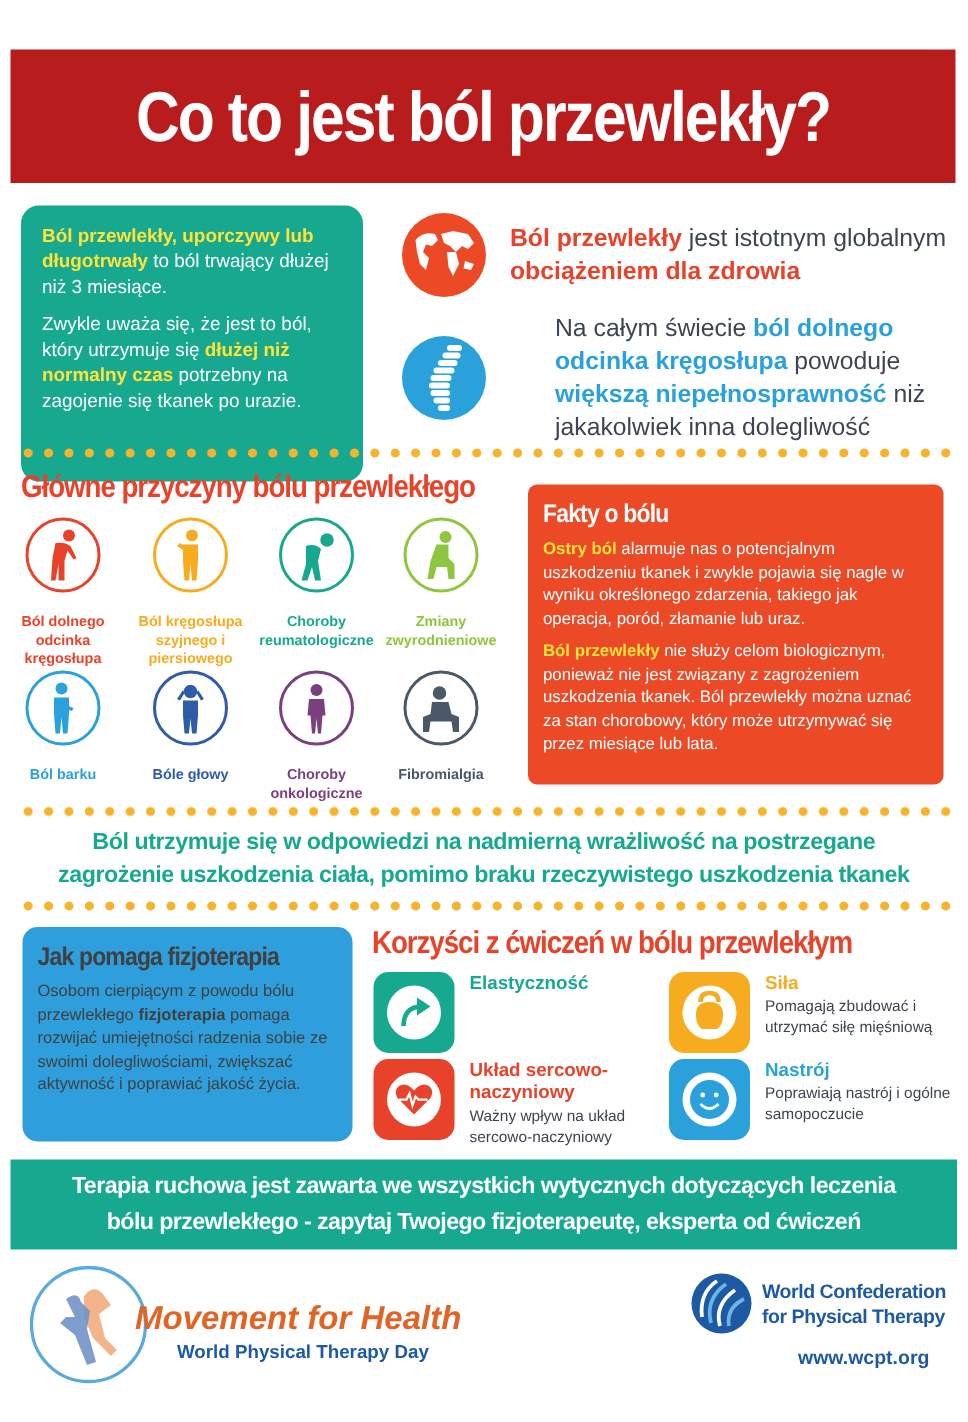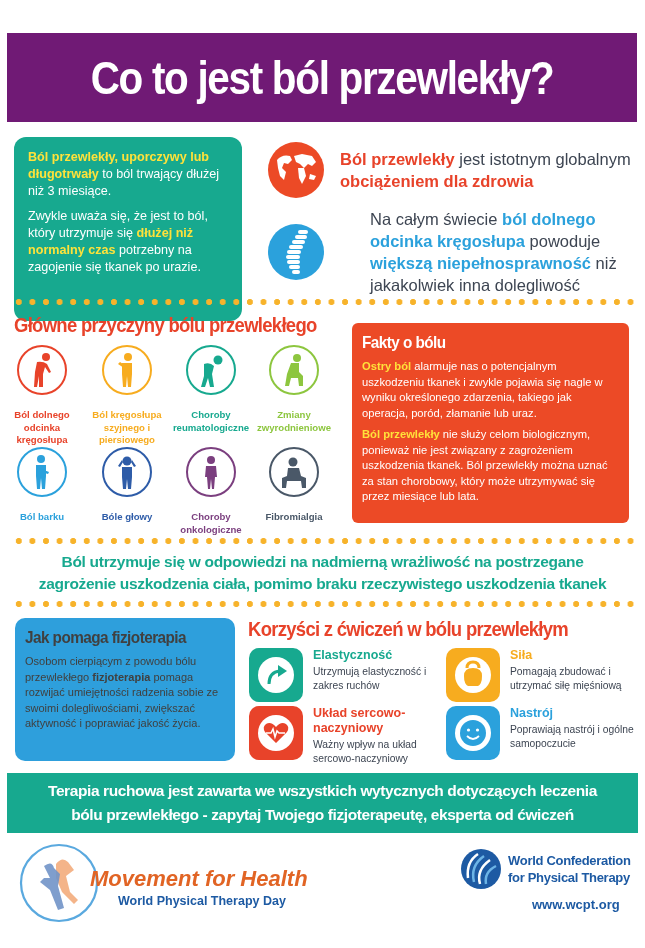--- a/index.html
+++ b/index.html
@@ -2,21 +2,21 @@
 <html><head>
 <meta charset="utf-8">
 <style>
   * { box-sizing: border-box; margin: 0; padding: 0; }
   html, body { width: 645px; height: 948px; background: #ffffff; overflow: hidden; }
   body { font-family: "Liberation Sans", "DejaVu Sans", sans-serif; position: relative; color: #3d4552; }
 
   .abs { position: absolute; }
 
   
-  .title-bar { left: 7px; top: 33px; width: 630px; height: 89px; background: #701a75; display: flex; align-items: center; justify-content: center; }
+  .title-bar { left: 7px; top: 33px; width: 630px; height: 89px; background: #b91c1c; display: flex; align-items: center; justify-content: center; }
   .title-bar span { color: #fff; font-weight: bold; font-size: 47px; letter-spacing: -1.5px; font-family: "Liberation Sans", sans-serif; transform: scaleX(0.86); white-space: nowrap; }
 
   
   .def-box { left: 14px; top: 137px; width: 228px; height: 184px; background: #17a98f; border-radius: 12px; padding: 12px 10px 10px 14px; color: #fff; font-size: 12.6px; line-height: 17px; }
   .def-box p { margin-bottom: 8px; }
   .yl { color: #ffe23a; font-weight: bold; }
 
   
   .fact-row { display: flex; align-items: center; }
   .fact-icon { width: 56px; height: 56px; border-radius: 50%; flex-shrink: 0; display: flex; align-items: center; justify-content: center; }
@@ -217,21 +217,20 @@
 <div class="abs benefit" style="left:249px; top:648px; width:190px;">
   <div class="benefit-icon" style="background:#17a98f;">
     <svg width="42" height="42" viewBox="0 0 42 42">
         <circle cx="21" cy="21" r="18" fill="#fff"></circle>
         <path d="M14 30 Q14 18 25 17" stroke="#17a98f" stroke-width="3" fill="none"></path>
         <path d="M23 11 L32 17 L23 23 Z" fill="#17a98f"></path>
       </svg>
   </div>
   <div class="benefit-text">
     <div class="benefit-title" style="color:#17a98f;">Elastyczność</div>
-    <div class="benefit-desc">Utrzymują elastyczność i zakres ruchów</div>
   </div>
 </div>
 
 <div class="abs benefit" style="left:446px; top:648px; width:190px;">
   <div class="benefit-icon" style="background:#f7ac1f;">
     <svg width="42" height="42" viewBox="0 0 42 42">
         <circle cx="21" cy="21" r="18" fill="#fff"></circle>
         <path d="M15 14 Q15 8 21 8 Q27 8 27 14" stroke="#f7ac1f" stroke-width="3" fill="none"></path>
         <path d="M12 22 Q12 14 21 14 Q30 14 30 22 Q30 30 26 32 L16 32 Q12 30 12 22 Z" fill="#f7ac1f"></path>
       </svg>

